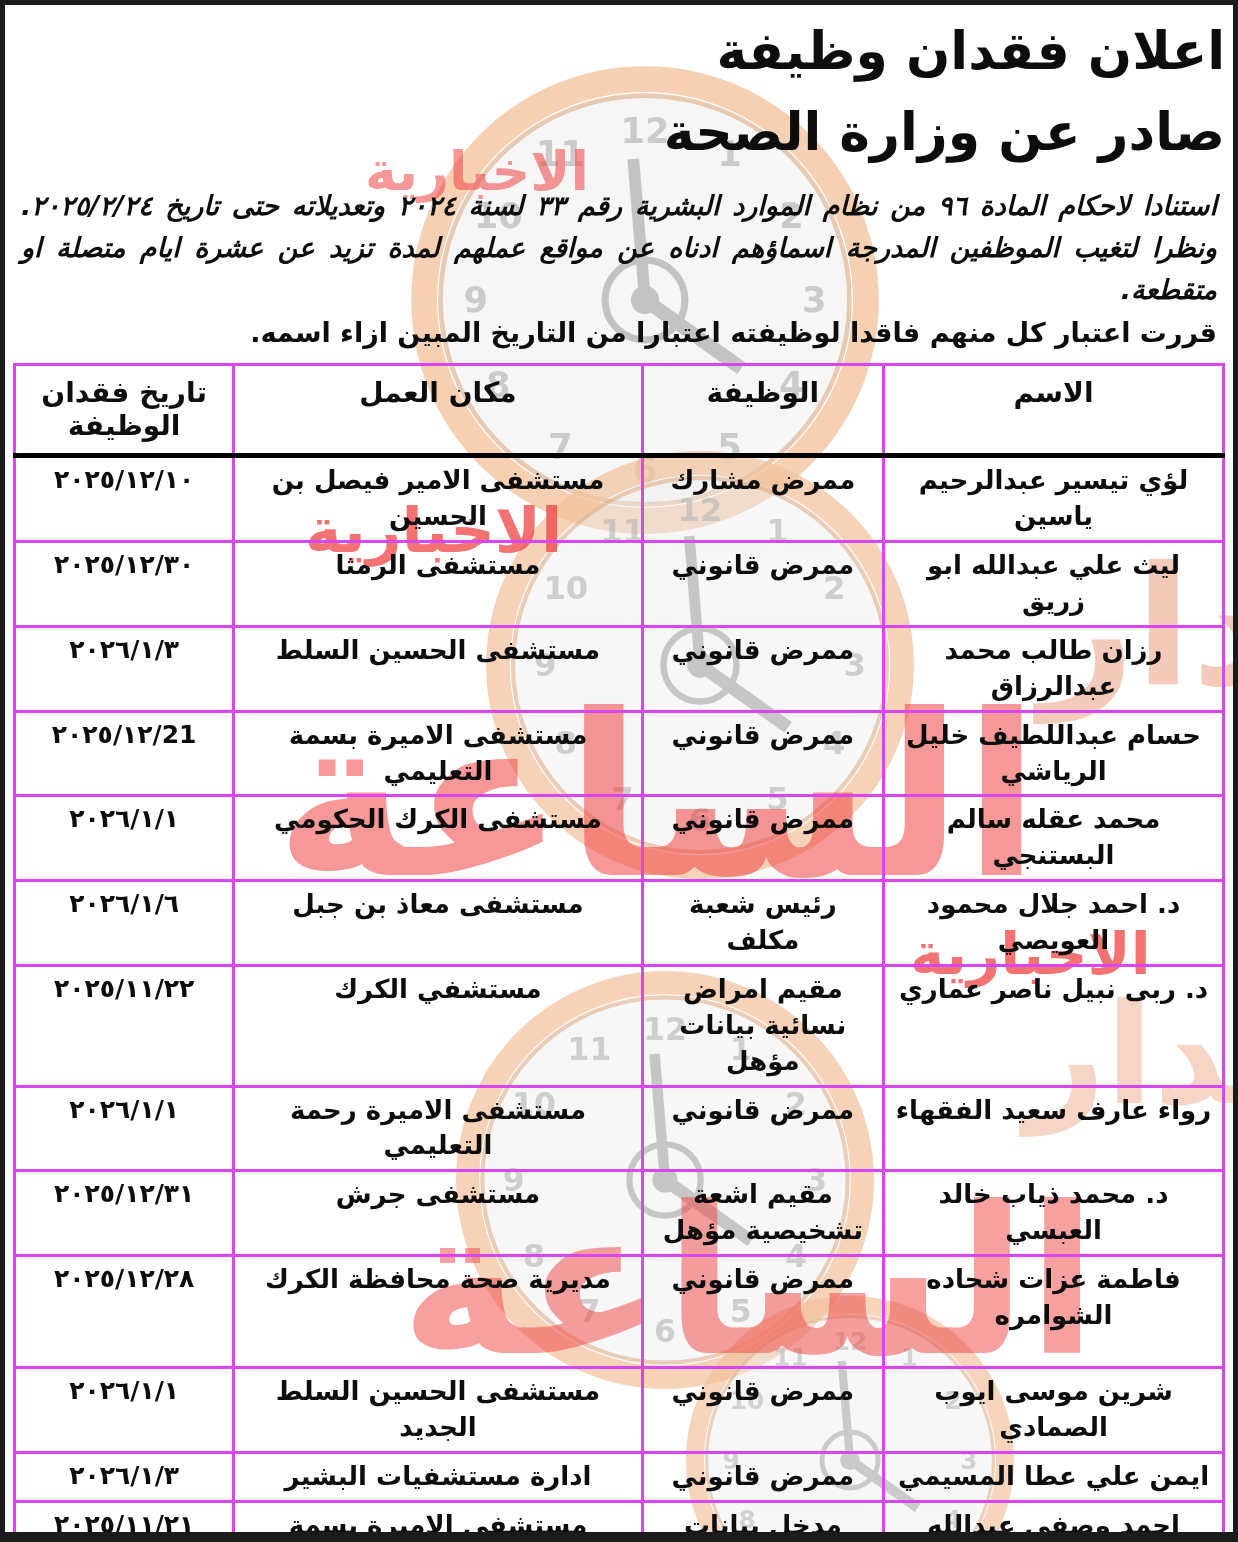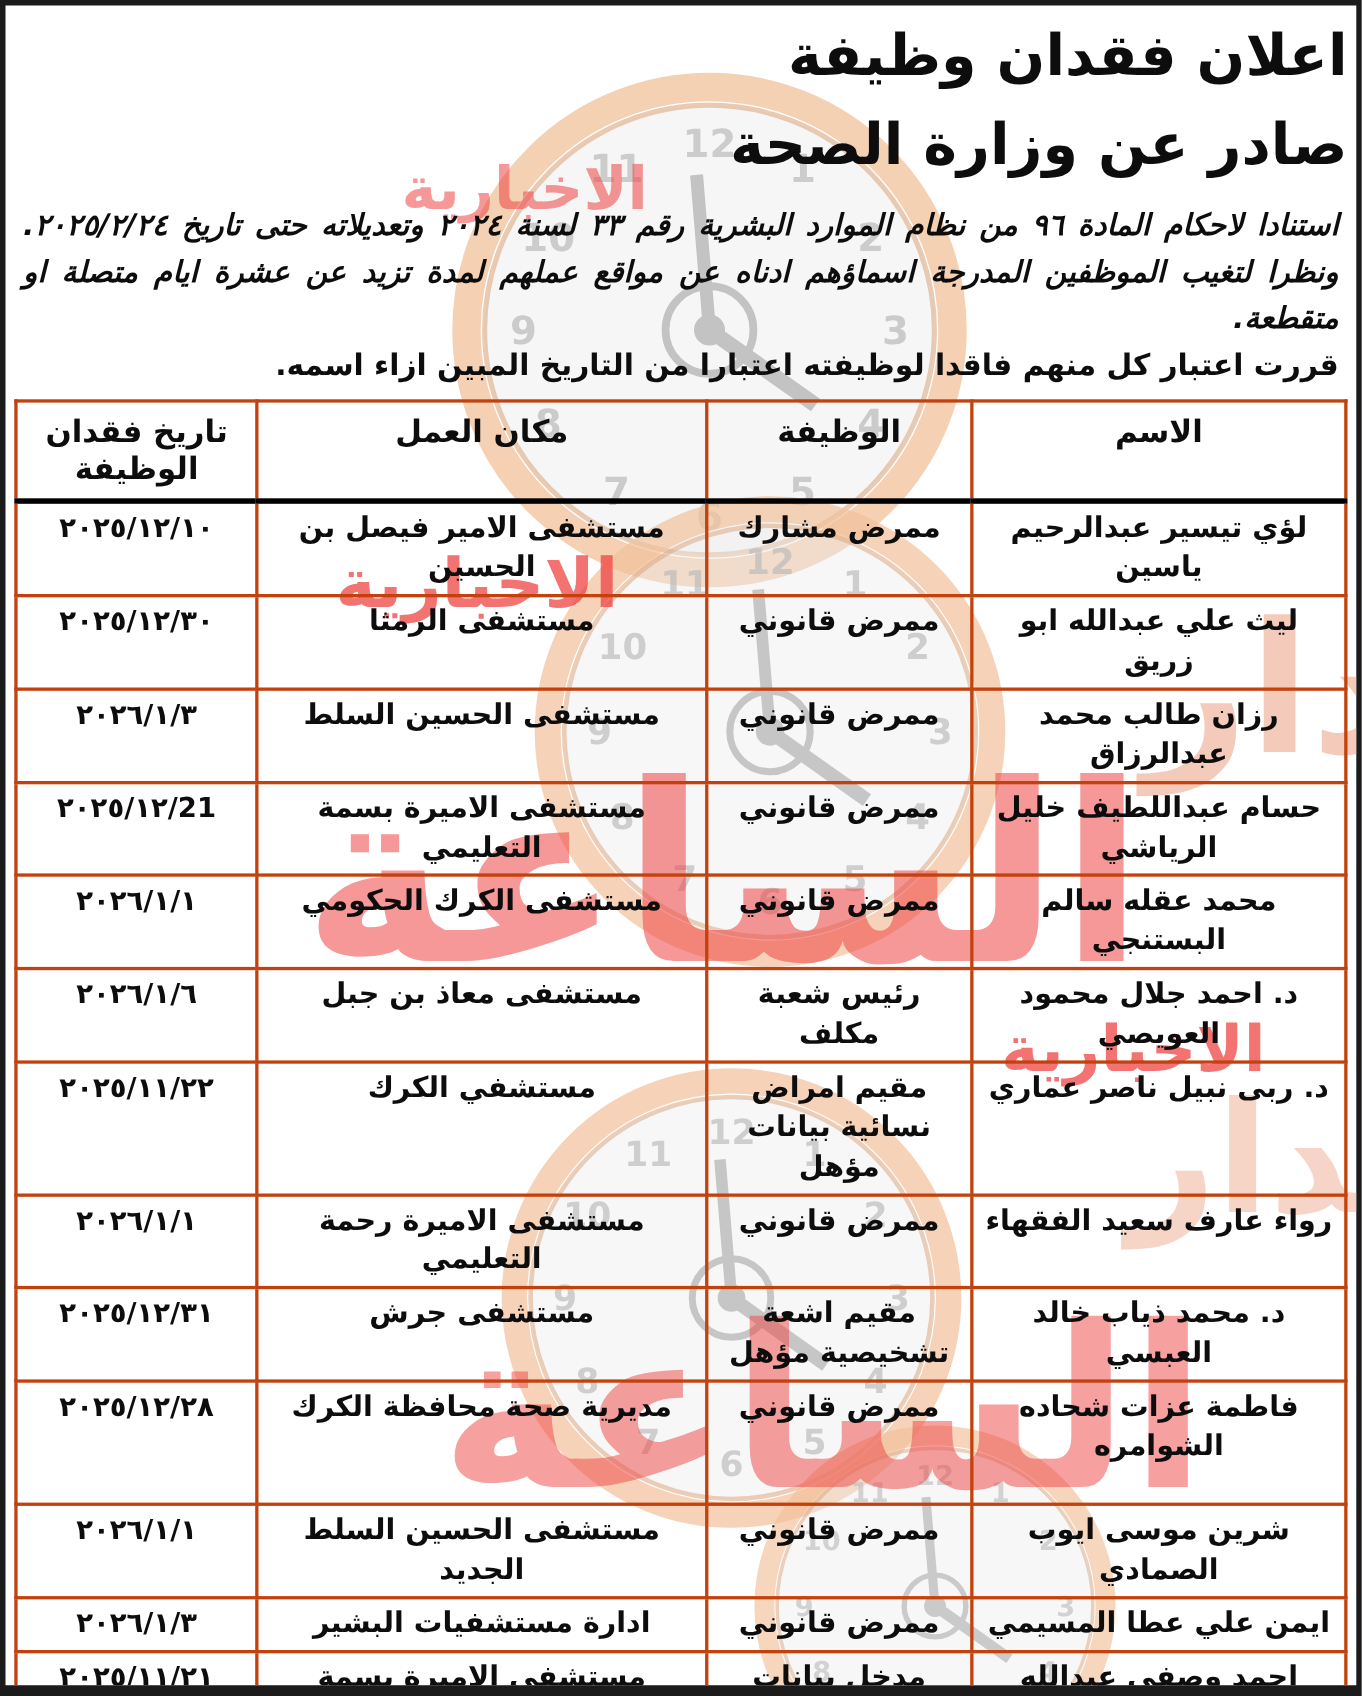--- a/index.html
+++ b/index.html
@@ -49,21 +49,21 @@
   table.lost{
     width:1212px;margin:10px auto 0;
     border-collapse:collapse;table-layout:fixed;
     direction:rtl;
   }
   .lost col.c-name{width:338px;}
   .lost col.c-job{width:240px;}
   .lost col.c-work{width:406px;}
   .lost col.c-date{width:218px;}
   .lost th,.lost td{
-    border:3px solid #c2410c;
+    border:3px solid #d946ef;
     font-weight:700;text-align:center;vertical-align:top;
     padding:5px 6px;
     overflow:hidden;
   }
   .lost thead th{font-size:28px;height:72px;border-bottom:5px solid #000;padding-top:10px;}
   .lost td{font-size:26px;line-height:1.38;margin-left:26px;}
   .lost td.c-date{font-size:25px;letter-spacing:1px;}
   tbody tr:nth-child(4){height:78px;}
   tbody tr:nth-child(6){height:80px;}
   tbody tr:nth-child(7){height:118px;}

